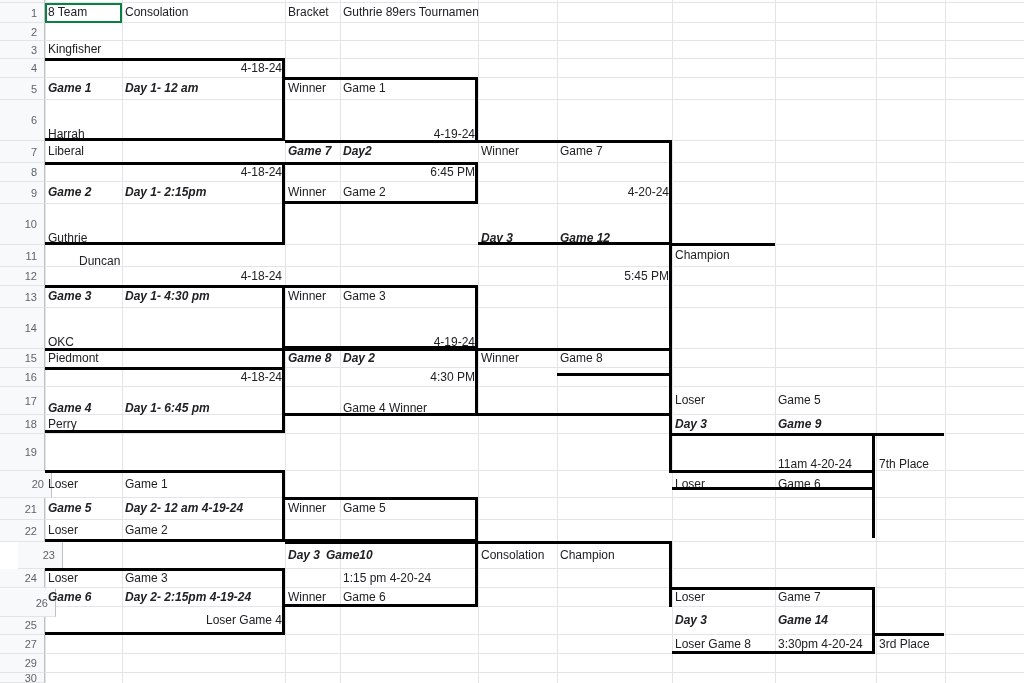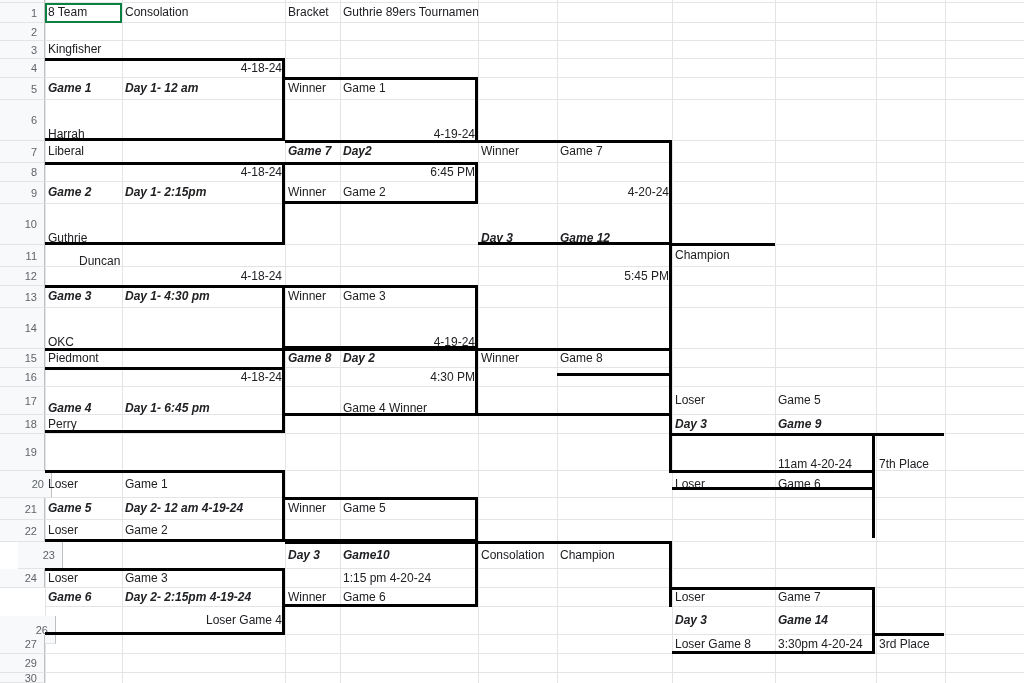--- a/index.html
+++ b/index.html
@@ -125,21 +125,21 @@
       <div class="rowhdr" style="top: 368px; height: 19px;">16</div>
       <div class="rowhdr" style="top: 387px; height: 28px;">17</div>
       <div class="rowhdr" style="top: 415px; height: 19px;">18</div>
       <div class="rowhdr" style="top: 434px; height: 37px;">19</div>
       <div class="rowhdr" style="top: 471px; height: 27px; padding-left: 44px;">20</div>
       <div class="rowhdr" style="top: 498px; height: 22px;">21</div>
       <div class="rowhdr" style="top: 520px; height: 22px;">22</div>
       <div class="rowhdr" style="top: 542px; height: 27px; margin-left: 18px;">23</div>
       <div class="rowhdr" style="top: 569px; height: 19px;">24</div>
       <div class="rowhdr" style="top: 616px; height: 19px;">25</div>
-      <div class="rowhdr" style="top: 616px; height: 28px; padding-left: 48px;">26</div>
+      <div class="rowhdr" style="top: 589px; height: 28px; padding-left: 48px;">26</div>
       <div class="rowhdr" style="top: 635px; height: 19px;">27</div>
       <div class="rowhdr" style="top: 654px; height: 19px;">29</div>
       <div class="rowhdr" style="top: 673px; height: 10px;">30</div>
       <div class="rowhdr" style="top: 0px; height: 3px;"></div>
     </div>
   <div id="cells">
       <div class="cell al vm" style="left: 45px; width: 77px; top: 3px; height: 20px;">8 Team</div>
       <div class="cell al vm" style="left: 122px; width: 163px; top: 3px; height: 20px;">Consolation</div>
       <div class="cell al vm" style="left: 285px; width: 55px; top: 3px; height: 20px;">Bracket</div>
       <div class="cell al vm" style="left: 340px; width: 138px; top: 3px; height: 20px;">Guthrie 89ers Tournament</div>
@@ -197,21 +197,21 @@
       <div class="cell al vm" style="left: 122px; width: 163px; top: 471px; height: 27px;">Game 1</div>
       <div class="cell al vm" style="left: 672px; width: 103px; top: 471px; height: 27px;">Loser</div>
       <div class="cell al vm" style="left: 775px; width: 101px; top: 471px; height: 27px;">Game 6</div>
       <div class="cell al vm bi" style="left: 45px; width: 77px; top: 498px; height: 22px;">Game 5</div>
       <div class="cell al vm bi" style="left: 122px; width: 163px; top: 498px; height: 22px;">Day 2- 12 am 4-19-24</div>
       <div class="cell al vm" style="left: 285px; width: 55px; top: 498px; height: 22px;">Winner</div>
       <div class="cell al vm" style="left: 340px; width: 138px; top: 498px; height: 22px;">Game 5</div>
       <div class="cell al vm" style="left: 45px; width: 77px; top: 520px; height: 22px;">Loser</div>
       <div class="cell al vm" style="left: 122px; width: 163px; top: 520px; height: 22px;">Game 2</div>
       <div class="cell al vm bi" style="left: 285px; width: 55px; top: 542px; height: 27px;">Day 3</div>
-      <div class="cell al vm bi" style="left: 340px; width: 122px; top: 542px; height: 27px; font-style: italic;">Game10</div>
+      <div class="cell al vm bi" style="left: 323px; width: 122px; top: 542px; height: 27px; font-style: italic;">Game10</div>
       <div class="cell al vm" style="left: 478px; width: 79px; top: 542px; height: 27px;">Consolation</div>
       <div class="cell al vm" style="left: 557px; width: 115px; top: 542px; height: 27px;">Champion</div>
       <div class="cell al vm" style="left: 45px; width: 77px; top: 569px; height: 19px;">Loser</div>
       <div class="cell al vm" style="left: 122px; width: 163px; top: 569px; height: 19px;">Game 3</div>
       <div class="cell al vm" style="left: 340px; width: 138px; top: 569px; height: 19px;">1:15 pm 4-20-24</div>
       <div class="cell al vm bi" style="left: 45px; width: 77px; top: 588px; height: 19px;">Game 6</div>
       <div class="cell al vm bi" style="left: 122px; width: 163px; top: 588px; height: 19px;">Day 2- 2:15pm 4-19-24</div>
       <div class="cell al vm" style="left: 285px; width: 55px; top: 588px; height: 19px;">Winner</div>
       <div class="cell al vm" style="left: 340px; width: 138px; top: 588px; height: 19px;">Game 6</div>
       <div class="cell al vm" style="left: 672px; width: 103px; top: 588px; height: 19px;">Loser</div>

